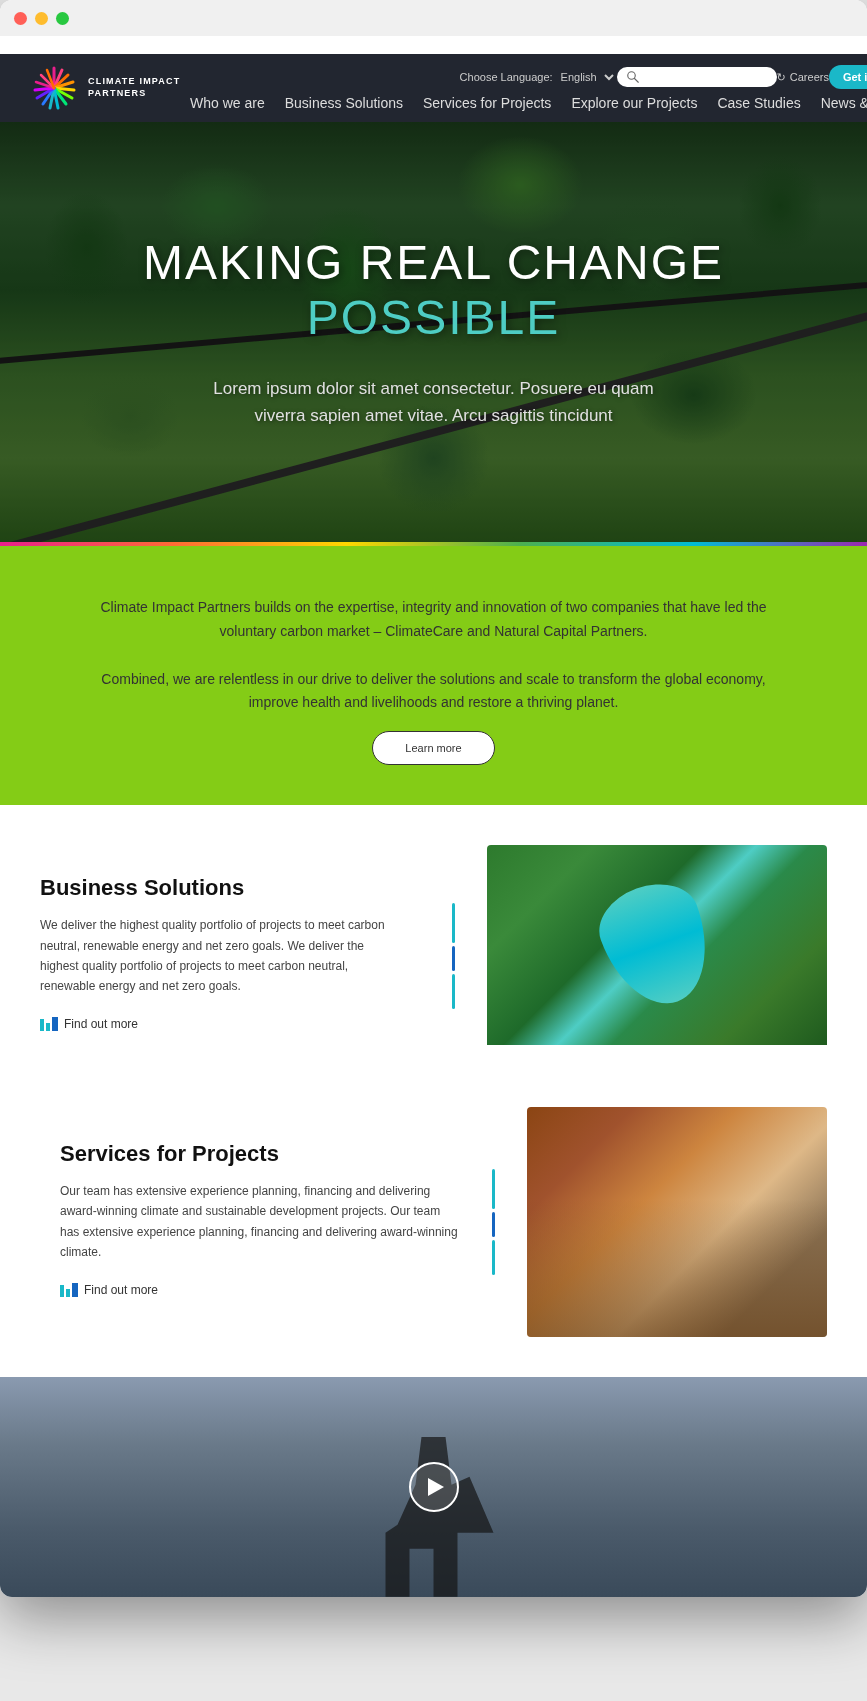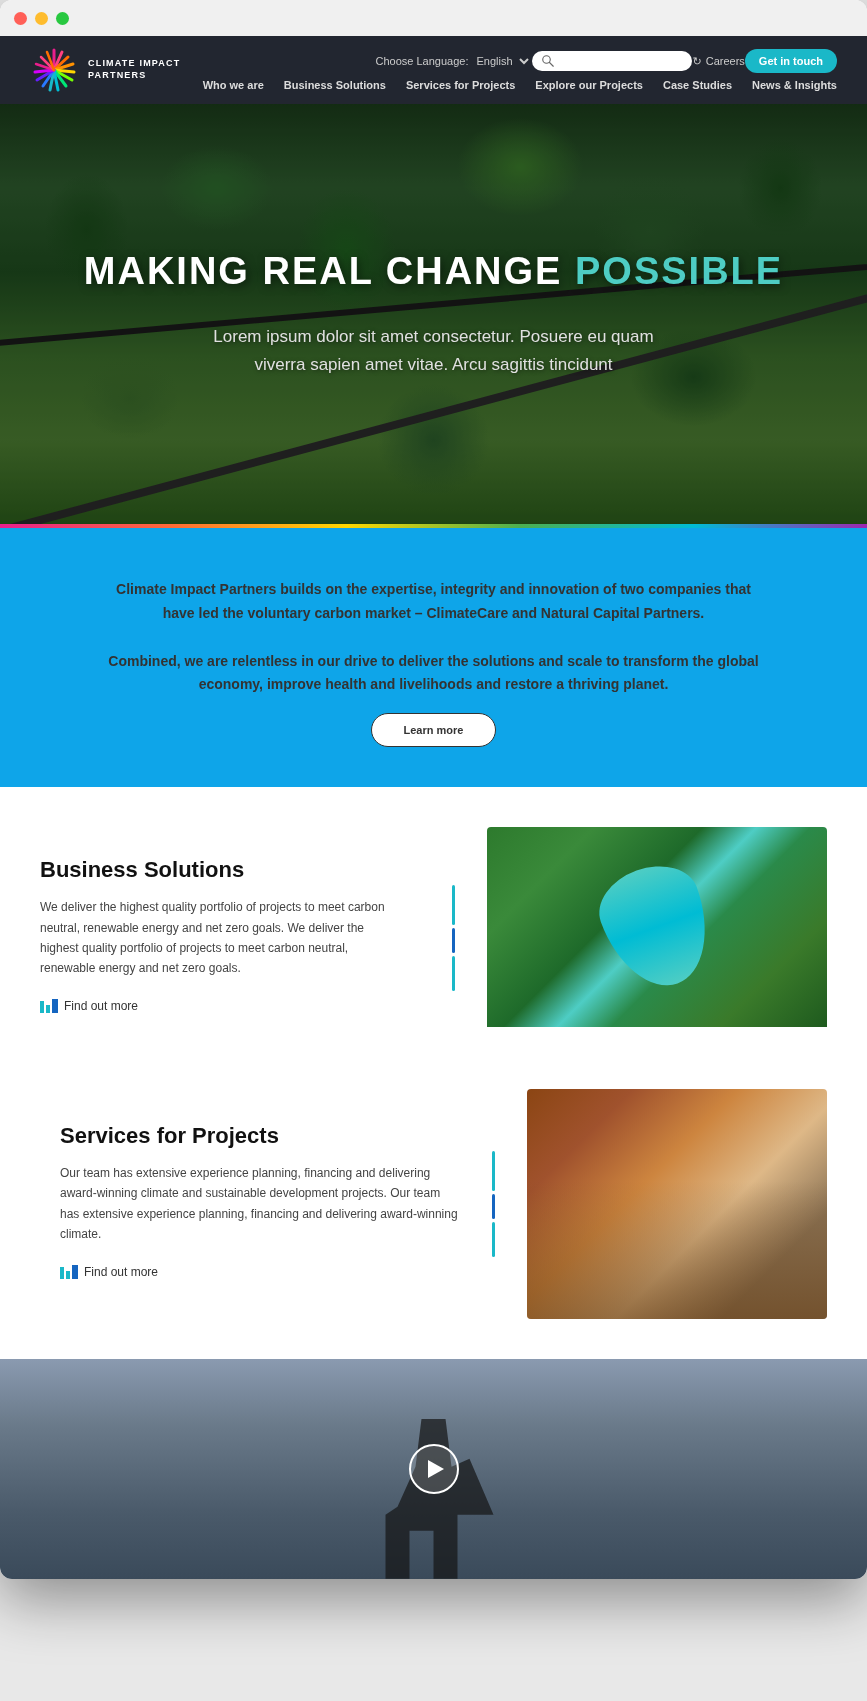--- a/index.html
+++ b/index.html
@@ -42,20 +42,21 @@
 
     
     .navbar {
       background: rgba(15,20,30,0.92);
       padding: 10px 30px;
       display: flex;
       align-items: center;
       justify-content: space-between;
       position: relative;
       z-index: 10;
+      margin-top: 18px;
     }
     .logo-area {
       display: flex;
       align-items: center;
       gap: 10px;
       min-width: 160px;
     }
     .logo-icon {
       width: 48px;
       height: 48px;
@@ -130,25 +131,24 @@
       cursor: pointer;
       white-space: nowrap;
     }
     .nav-bottom-row {
       display: flex;
       align-items: center;
       gap: 20px;
     }
     .nav-link {
       color: #ddd;
-      font-size: 11px;
+      font-size: 14px;
       text-decoration: none;
       white-space: nowrap;
       cursor: pointer;
-      font-weight: bold;
     }
 
     
     .hero {
       position: relative;
       height: 420px;
       overflow: hidden;
       display: flex;
       align-items: center;
       justify-content: center;
@@ -200,22 +200,22 @@
       inset: 0;
       background: rgba(0,0,0,0.25);
     }
     .hero-content {
       position: relative;
       z-index: 2;
       text-align: center;
       padding: 0 40px;
     }
     .hero-title {
-      font-size: 38px;
-      font-weight: 700;
+      font-size: 48px;
+      font-weight: 400;
       color: #fff;
       letter-spacing: 2px;
       text-transform: uppercase;
       margin-bottom: 30px;
       text-shadow: 2px 2px 8px rgba(0,0,0,0.5);
     }
     .hero-title-highlight { color: #4ecdc4; }
     .hero-subtitle {
       color: #e0e0e0;
       font-size: 17px;
@@ -224,24 +224,23 @@
     }
 
     
     .color-bar {
       height: 4px;
       background: linear-gradient(90deg, #e91e8c, #ff6b35, #ffd700, #4caf50, #00bcd4, #9c27b0);
     }
 
     
     .intro-section {
-      background: #0ea5e9;
+      background: #84cc16;
       text-align: center;
       padding: 50px 100px 40px;
-      font-weight: bold;
     }
     .intro-para1 {
       font-size: 14px;
       line-height: 1.7;
       color: #333;
       margin-bottom: 24px;
     }
     .intro-para2 {
       font-size: 14px;
       line-height: 1.7;

